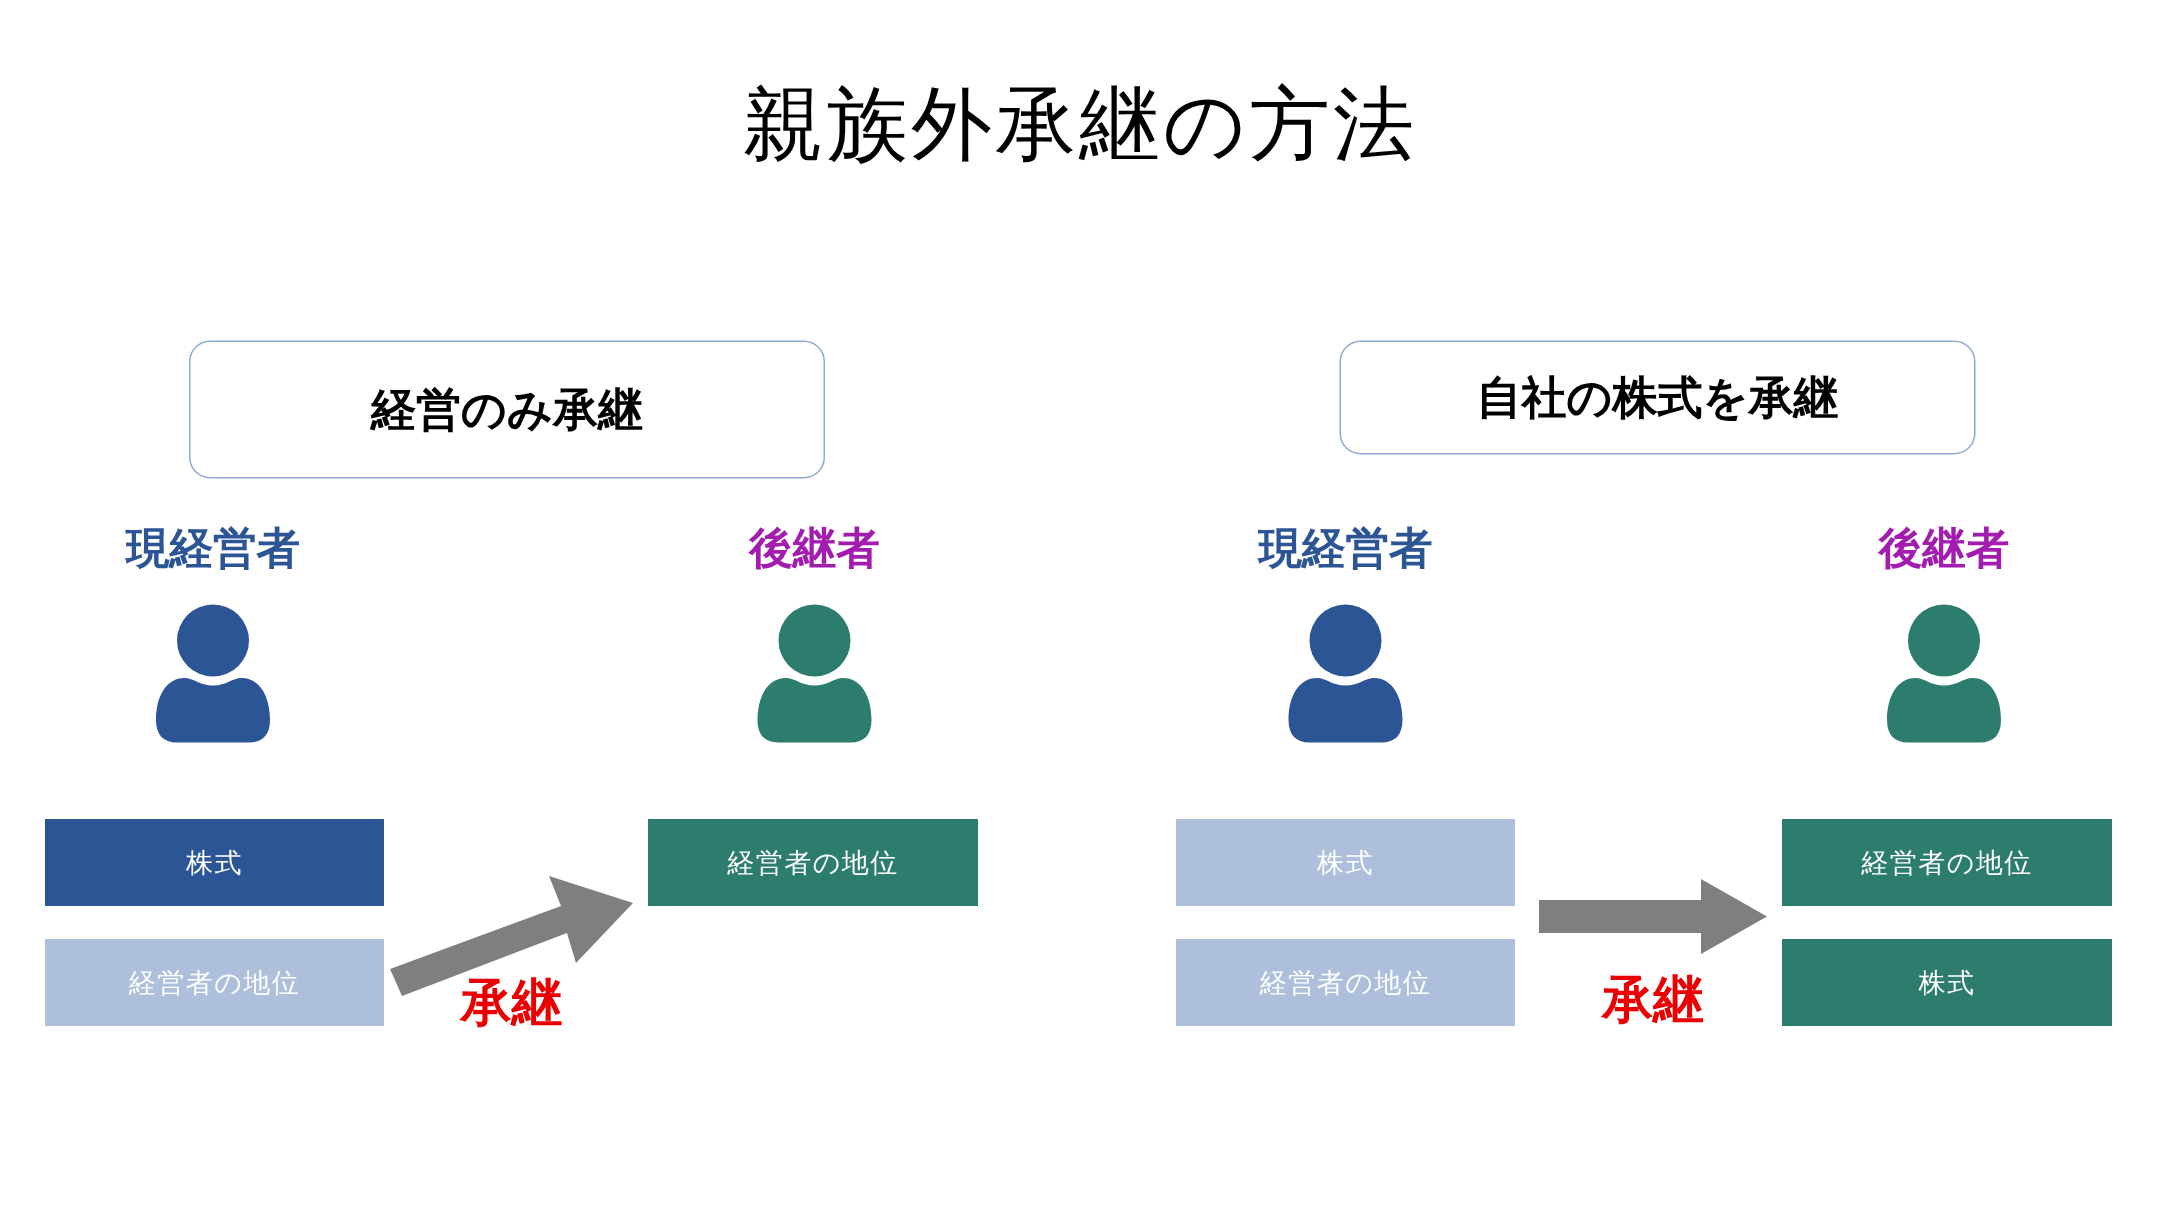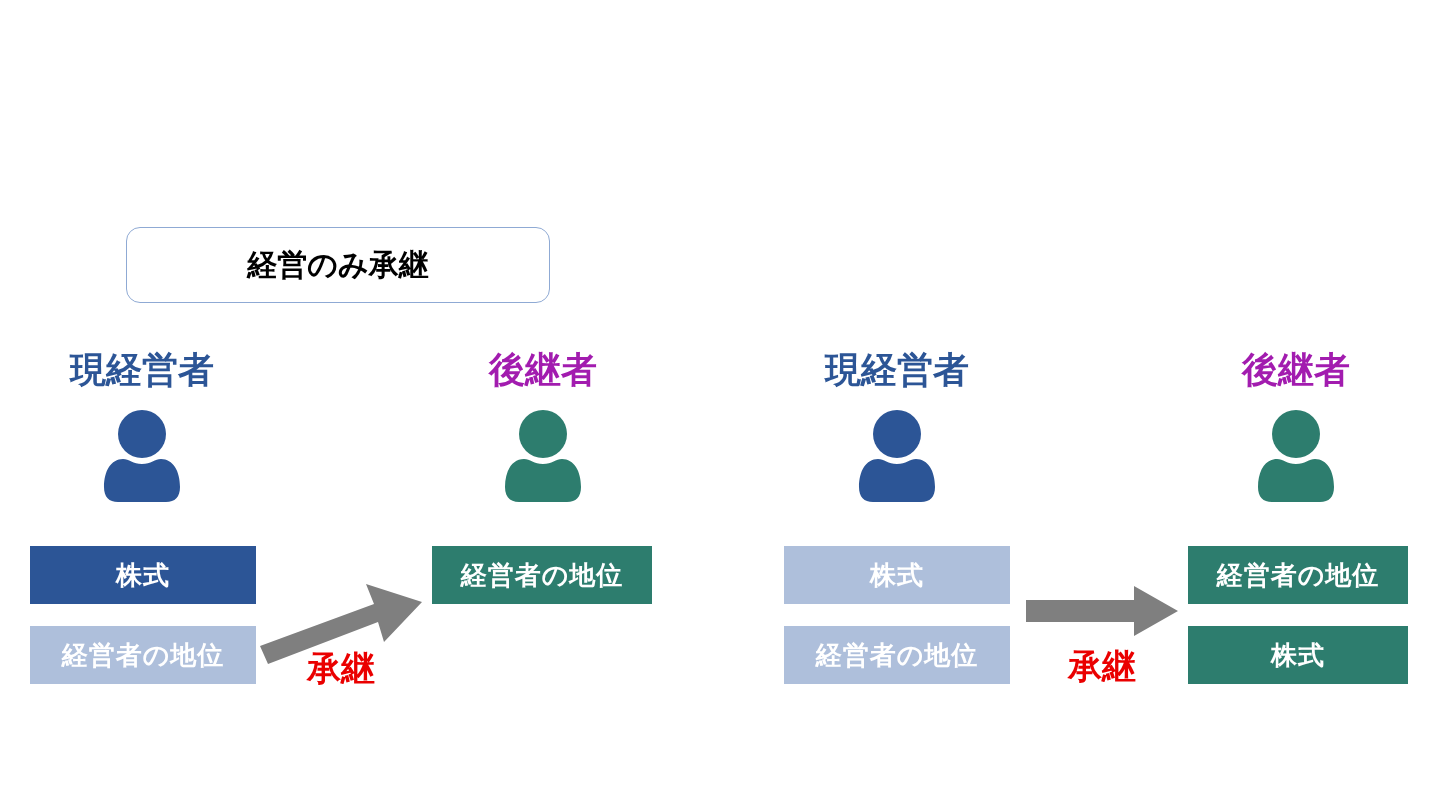--- a/index.html
+++ b/index.html
@@ -43,52 +43,52 @@
     border-radius: 14px;
     background: #ffffff;
     display: flex;
     align-items: center;
     justify-content: center;
     font-size: 30px;
     font-weight: bold;
     color: #000000;
     white-space: nowrap;
   }
-  #header-left  { left: 126px;  top: 227px; width: 424px; height: 76px; text-align: center; }
+  #header-left  { left: 126px;  top: 227px; width: 424px; height: 92px; text-align: center; }
   #header-right { left: 893px;  top: 227px; width: 424px; height: 76px; }
 
   
   .person-group {
     position: absolute;
     width: 200px;
   }
   .person-label {
     text-align: center;
-    font-size: 36px;
+    font-size: 29px;
     font-weight: bold;
     line-height: 1;
     white-space: nowrap;
   }
   .person-label.role-owner     { color: #2c5596; }
   .person-label.role-successor { color: #a21caf; }
   .person-icon {
     margin: 18px auto 0;
     display: block;
   }
 
   
   .attr-box {
     position: absolute;
     box-sizing: border-box;
     display: flex;
     align-items: center;
     justify-content: center;
     color: #ffffff;
-    font-size: 26px;
-    font-weight: bold;
+    font-size: 18px;
+    font-weight: normal;
     letter-spacing: 1px;
     white-space: nowrap;
   }
   .attr-box.tone-dark-blue  { background: #2c5596; }
   .attr-box.tone-light-blue { background: #aebfdb; }
   .attr-box.tone-green      { background: #2d7d6e; }
 
   
   .arrow-wrap { position: absolute; }
   .arrow-label {
@@ -98,20 +98,21 @@
     color: #ea0000;
     white-space: nowrap;
     text-align: center;
   }
 </style>
 </head>
 <body>
 
 <div id="slide">
 
+  <div class="slide-title">親族外承継の方法</div>
 
   <div id="header-left" class="section-header">
     <span>経営のみ承継</span>
   </div>
 
   <div class="person-group" style="left:42px; top:352px;">
     <div class="person-label role-owner">現経営者</div>
     <svg class="person-icon" width="100" height="100" viewBox="0 0 100 100">
       <circle cx="50" cy="28" r="24" fill="#2c5596"></circle>
       <path d="M50 58 c-9 0 -13 -5 -19 -5 c-12 0 -19 12 -19 28 c0 10 5 15 14 15 h48 c9 0 14 -5 14 -15 c0 -16 -7 -28 -19 -28 c-6 0 -10 5 -19 5 z" fill="#2c5596"></path>
@@ -139,20 +140,23 @@
 
   <div class="arrow-wrap" style="left:258px; top:584px;">
     <svg width="166" height="80" viewBox="0 0 166 80">
       <path d="M2 62 L116 20 L108 0 L164 18 L126 58 L120 38 L10 80 Z" fill="#7f7f7f"></path>
     </svg>
   </div>
   <div class="arrow-label" style="left:258px; top:646px; width:166px;">
     <span>承継</span>
   </div>
 
+  <div id="header-right" class="section-header">
+    <span>自社の株式を承継</span>
+  </div>
 
   <div class="person-group" style="left:797px; top:352px;">
     <div class="person-label role-owner">現経営者</div>
     <svg class="person-icon" width="100" height="100" viewBox="0 0 100 100">
       <circle cx="50" cy="28" r="24" fill="#2c5596"></circle>
       <path d="M50 58 c-9 0 -13 -5 -19 -5 c-12 0 -19 12 -19 28 c0 10 5 15 14 15 h48 c9 0 14 -5 14 -15 c0 -16 -7 -28 -19 -28 c-6 0 -10 5 -19 5 z" fill="#2c5596"></path>
     </svg>
   </div>
 
   <div class="attr-box tone-light-blue" style="left:784px; top:546px; width:226px; height:58px;">

